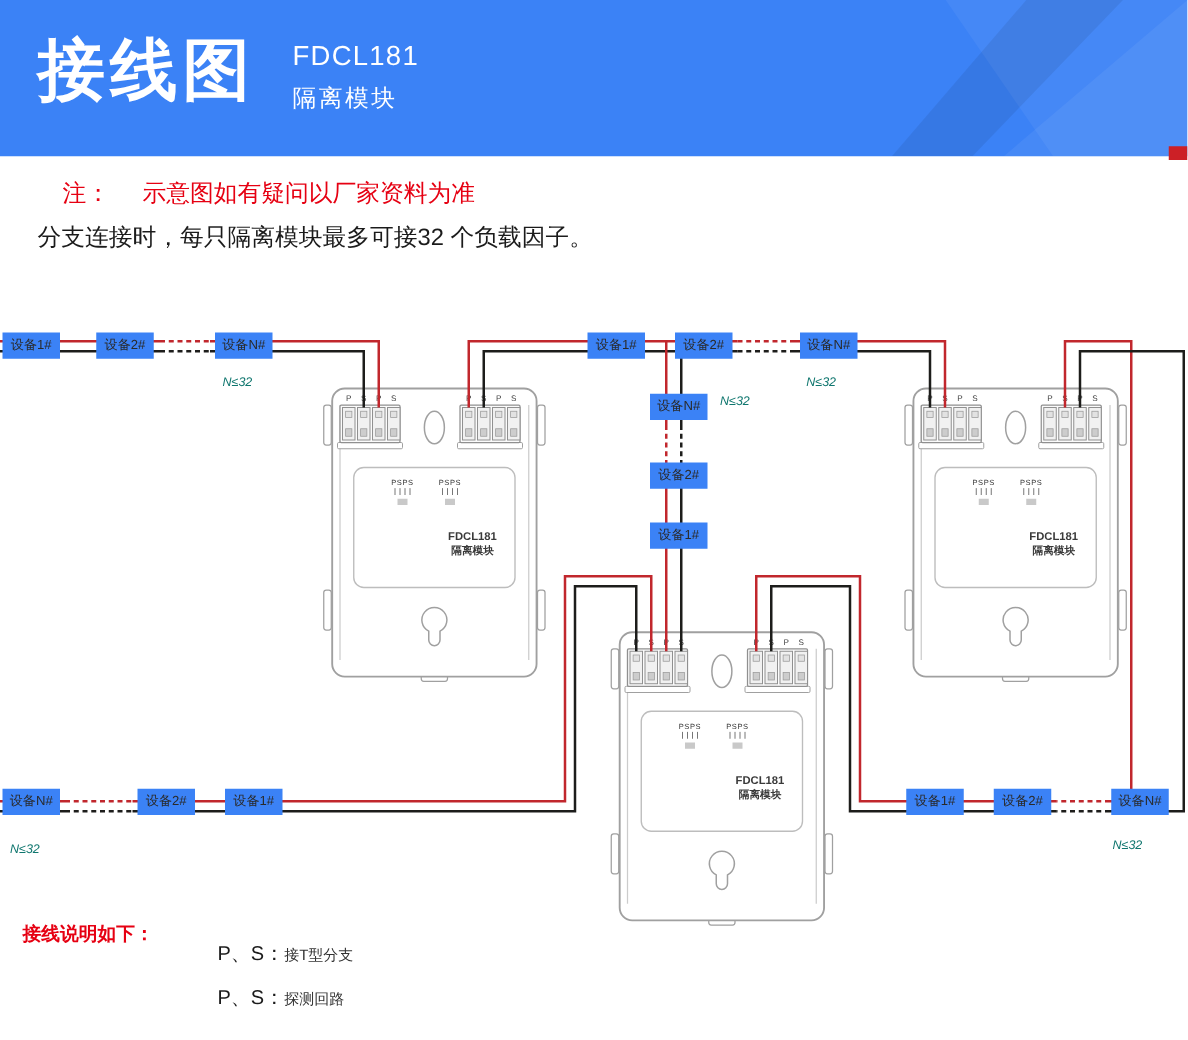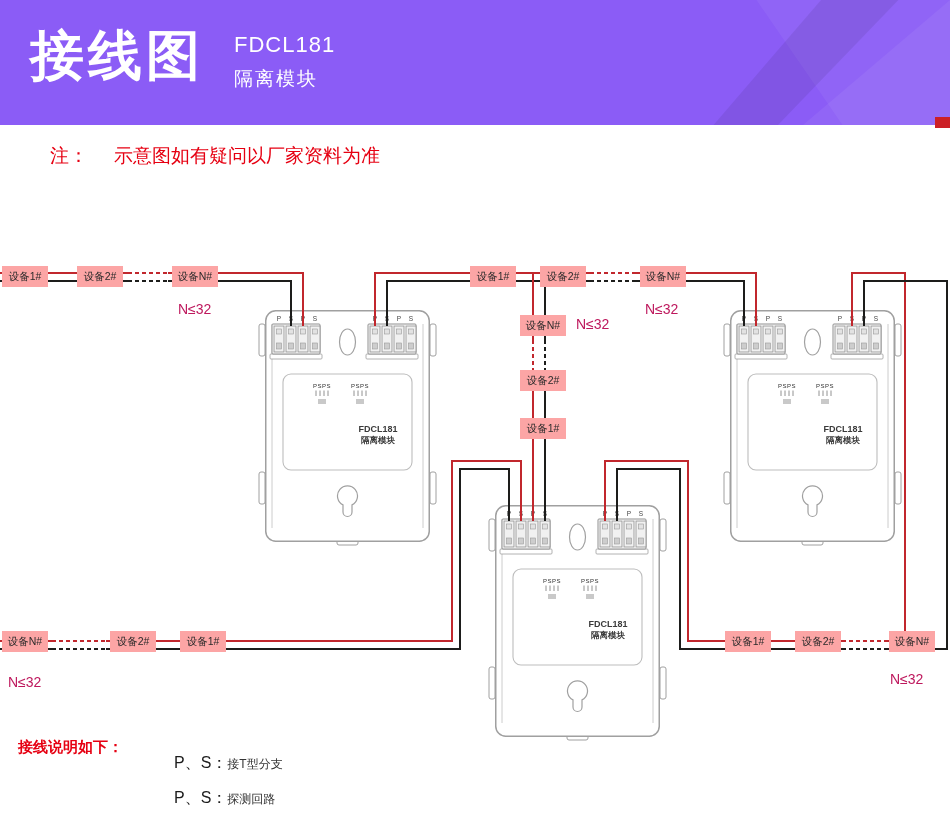--- a/index.html
+++ b/index.html
@@ -1,42 +1,42 @@
 <!DOCTYPE html>
 <html><head>
 <meta charset="utf-8">
 <style>
   html,body{margin:0;padding:0;}
   body{
     width:950px;height:832px;position:relative;background:#ffffff;
     font-family:"Liberation Sans","DejaVu Sans",sans-serif;overflow:hidden;
   }
   
-  .header{position:absolute;left:0;top:0;width:950px;height:125px;background:#8b5cf6;overflow:hidden;}
+  .header{position:absolute;left:0;top:0;width:950px;height:125px;background:#3b82f6;overflow:hidden;}
   .facet1{position:absolute;right:0;top:0;width:430px;height:125px;background:rgba(255,255,255,0.05);
           clip-path:polygon(55% 0,100% 0,100% 100%,75% 100%);}
   .facet2{position:absolute;right:0;top:0;width:430px;height:125px;background:rgba(0,0,0,0.07);
           clip-path:polygon(70% 0,88% 0,60% 100%,45% 100%);}
   .facet3{position:absolute;right:0;top:0;width:210px;height:125px;background:rgba(255,255,255,0.06);
           clip-path:polygon(100% 0,100% 100%,30% 100%);}
   .main-title{position:absolute;left:30px;top:20px;font-size:54px;font-weight:900;color:#ffffff;letter-spacing:4px;}
   .subtitle-block{position:absolute;left:234px;top:32px;color:#ffffff;}
   .subtitle-model{font-size:22px;letter-spacing:1px;}
   .subtitle-type{font-size:19px;margin-top:8px;letter-spacing:2px;}
   .red-accent{position:absolute;right:0;top:117px;width:15px;height:11px;background:#cc2026;z-index:5;}
   
   .notes{position:absolute;left:30px;top:138px;z-index:4;}
   .note-line{font-size:19px;height:35px;line-height:35px;color:#1b1b1b;white-space:nowrap;}
   .note-warning{color:#e60012;margin-left:20px;}
   .note-prefix{margin-right:26px;}
   
   #wiring{position:absolute;left:0;top:0;z-index:1;}
-  .dev{position:absolute;width:46px;height:21px;background:#fca5a5;color:#2a2a2a;font-size:10.5px;
+  .dev{position:absolute;width:46px;height:21px;background:#3b82f6;color:#2a2a2a;font-size:10.5px;
        text-align:center;line-height:21px;z-index:3;white-space:nowrap;}
-  .nlim{position:absolute;color:#be185d;font-size:14px;z-index:3;white-space:nowrap;}
+  .nlim{position:absolute;color:#0f766e;font-size:10px;z-index:3;white-space:nowrap;font-style:italic;}
   
   .legend-title{position:absolute;left:18px;top:718px;color:#e60012;font-size:15px;font-weight:bold;z-index:4;margin-top:20px;}
   .leg-row{position:absolute;left:135px;z-index:4;white-space:nowrap;margin-left:39px;}
   .leg-row1{top:753px;}
   .leg-row2{top:788px;}
   .leg-label{font-size:16px;color:#1b1b1b;}
   .leg-text{font-size:12px;color:#333333;}
 </style>
 </head>
 <body>
@@ -50,20 +50,21 @@
     <div class="subtitle-model">FDCL181</div>
     <div class="subtitle-type">隔离模块</div>
   </div>
 </div>
 <div class="red-accent"></div>
 
 <div class="notes">
   <div class="note-line note-warning">
     <span class="note-prefix">注：</span><span>示意图如有疑问以厂家资料为准</span>
   </div>
+  <div class="note-line">分支连接时，每只隔离模块最多可接32 个负载因子。</div>
 </div>
 
 <svg id="wiring" width="950" height="832" viewBox="0 0 950 832">
     <g transform="translate(265,310)">
       <rect x="-6" y="14" width="6" height="32" rx="2" fill="#fff" stroke="#a0a0a0" stroke-width="1"></rect>
       <rect x="-6" y="162" width="6" height="32" rx="2" fill="#fff" stroke="#a0a0a0" stroke-width="1"></rect>
       <rect x="165" y="14" width="6" height="32" rx="2" fill="#fff" stroke="#a0a0a0" stroke-width="1"></rect>
       <rect x="165" y="162" width="6" height="32" rx="2" fill="#fff" stroke="#a0a0a0" stroke-width="1"></rect>
       <rect x="72" y="228" width="21" height="7" rx="2" fill="#fff" stroke="#a0a0a0" stroke-width="1"></rect>
       <rect x="0.75" y="0.75" width="163.5" height="230.5" rx="10" fill="#fff" stroke="#a0a0a0" stroke-width="1.5"></rect>

